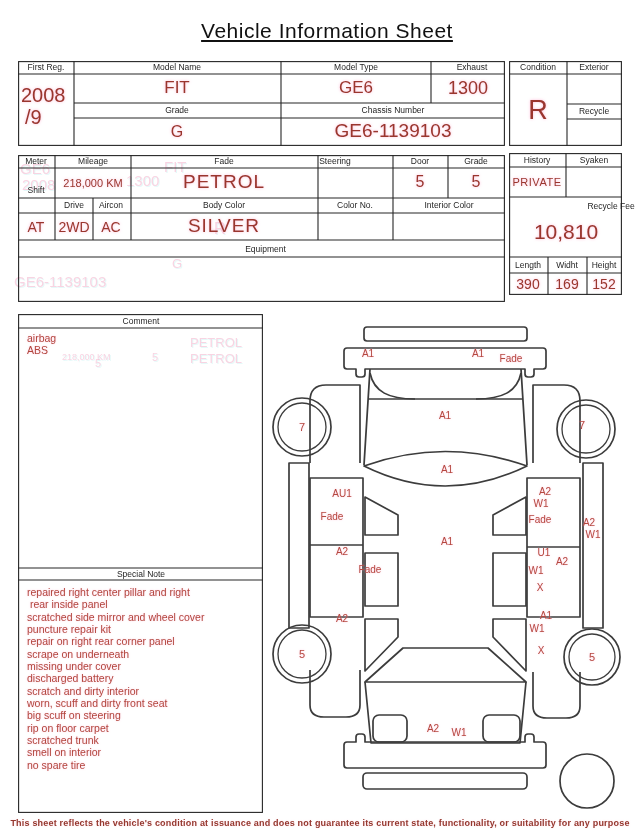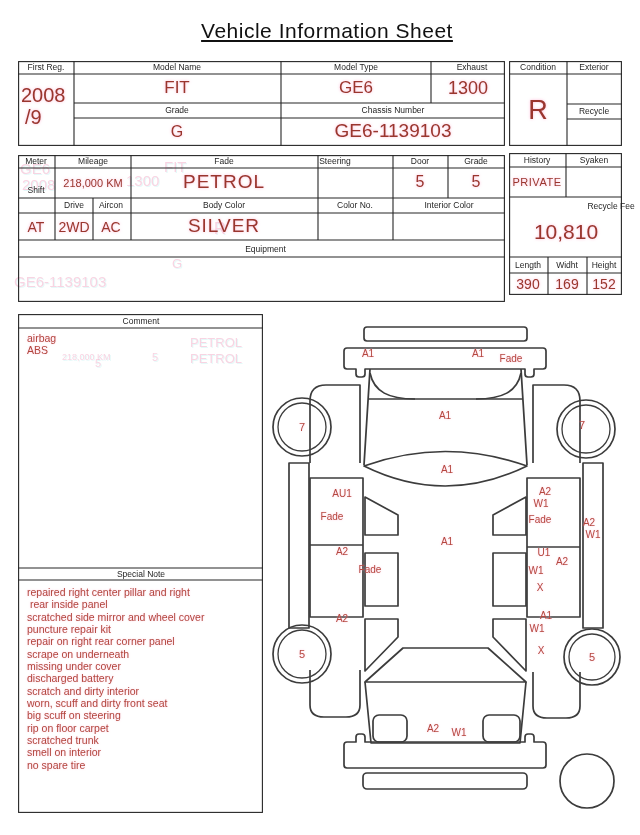--- a/index.html
+++ b/index.html
@@ -233,14 +233,15 @@
         <span class="dlab" style="left: 278px; top: 300px; font-size: 10px;">A1</span>
         <span class="dlab" style="left: 269px; top: 313px; font-size: 10px;">W1</span>
         <span class="dlab" style="left: 273px; top: 335px; font-size: 10px;">X</span>
         <span class="dlab" style="left: 34px; top: 339px; font-size: 11px;">5</span>
         <span class="dlab" style="left: 324px; top: 342px; font-size: 11px;">5</span>
         <span class="dlab" style="left: 165px; top: 413px; font-size: 10px;">A2</span>
         <span class="dlab" style="left: 191px; top: 417px; font-size: 10px;">W1</span>
       </div>
   </div>
 
+  <div id="footer" class="t c" style="left:320px;top:823px;">This sheet reflects the vehicle's condition at issuance and does not guarantee its current state, functionality, or suitability for any purpose</div>
 
 </div>
 
 </body></html>

